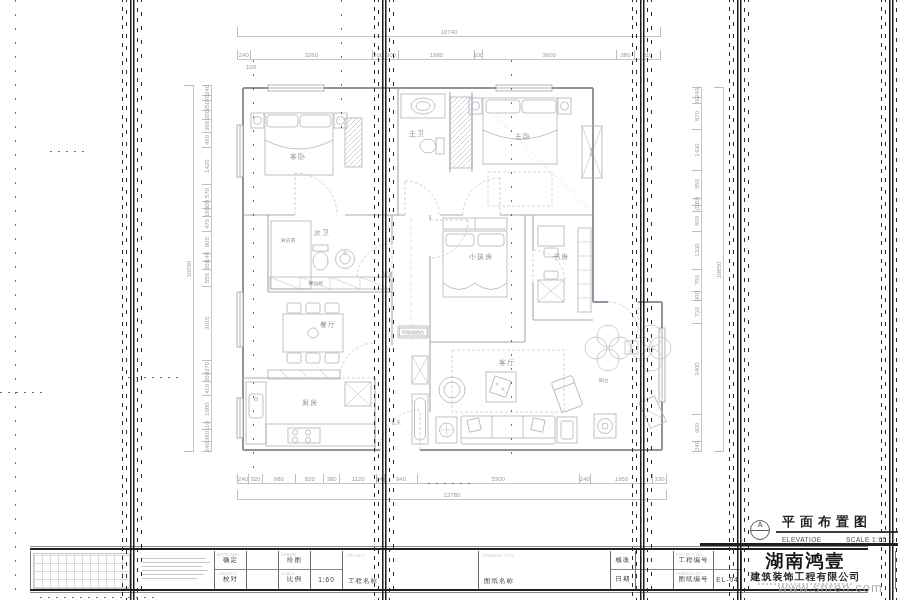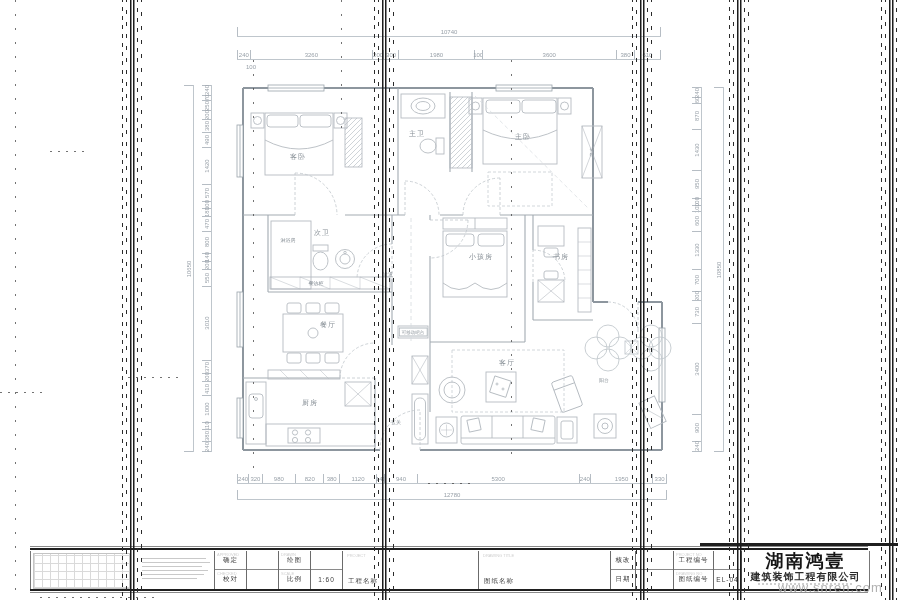--- a/index.html
+++ b/index.html
@@ -53,21 +53,21 @@
   .mk-circle::after{content:'';position:absolute;left:0;right:0;top:50%;height:1px;background:#5a5a5a;}
   .mk-letter{position:absolute;left:0;right:0;top:0;text-align:center;font-size:7px;color:#444;}
   .mk-title{position:absolute;left:40px;top:1px;font-size:13px;letter-spacing:5px;color:#222;
     font-family:"Liberation Serif",serif;font-weight:600;white-space:nowrap;}
   .mk-rule{position:absolute;left:34px;top:19px;width:122px;height:2px;background:#3c3c3c;}
   .mk-sub{position:absolute;top:24px;font-size:6.5px;color:#4a4a4a;letter-spacing:.5px;white-space:nowrap;}
 
   
   .hline{position:absolute;z-index:15;}
   #footer{position:absolute;left:30px;top:551px;width:838px;height:38px;z-index:16;
-    border-left:1px solid #777;border-right:1px solid #777;background:#fff;}
+    border-left:1px solid #777;border-right:1px solid #777;background:#fff;padding-left:26px;}
   .cell{position:absolute;top:0;height:38px;border-left:1px solid #6b6b6b;box-sizing:border-box;}
   .cell .row{position:relative;height:19px;display:flex;align-items:center;justify-content:center;
     box-sizing:border-box;}
   .cell .row:first-child{border-bottom:1px solid #8a8a8a;}
   .zh{font-size:6.5px;color:#3a3a3a;letter-spacing:1px;white-space:nowrap;}
   .en{position:absolute;top:1px;left:2px;font-size:4px;color:#cfcfcf;letter-spacing:0;white-space:nowrap;}
   .tall .en{top:2px;left:4px;}
   .tall .zh{position:absolute;left:5px;bottom:3px;}
   #logo-grid{position:absolute;left:2px;top:2px;width:95px;height:34px;border:1px solid #c4c4c4;
     background-image:repeating-linear-gradient(0deg,#dadada 0 1px,transparent 1px 8px),
@@ -492,20 +492,29 @@
       <div class="seg" style="flex-grow: 240;">
         <span>240</span>
       </div>
     </div>
   <div class="dimv" style="left:714px;top:87px;height:365px">
       <div class="seg" style="flex-grow: 10850;">
         <span>10850</span>
       </div>
     </div>
 
+  <div id="marker">
+    <div class="mk-circle">
+      <span class="mk-letter">A</span>
+    </div>
+    <span class="mk-title">平面布置图</span>
+    <div class="mk-rule"></div>
+    <span class="mk-sub" style="left:40px">ELEVATIOE</span>
+    <span class="mk-sub" style="left:104px">SCALE 1:65</span>
+  </div>
 
   <div class="hline" style="left:30px;top:546px;width:838px;height:1px;background:#8a8a8a"></div>
   <div class="hline" style="left:30px;top:548px;width:838px;height:2px;background:#1f1f1f"></div>
   <div class="hline" style="left:700px;top:543px;width:198px;height:3px;background:#1f1f1f"></div>
   <div class="hline" style="left:30px;top:589px;width:838px;height:2px;background:#1f1f1f"></div>
   <div class="hline" style="left:30px;top:592px;width:838px;height:1px;background:#8a8a8a"></div>
 
   <div id="footer">
     <div id="logo-grid"></div>
     <div id="notes">

